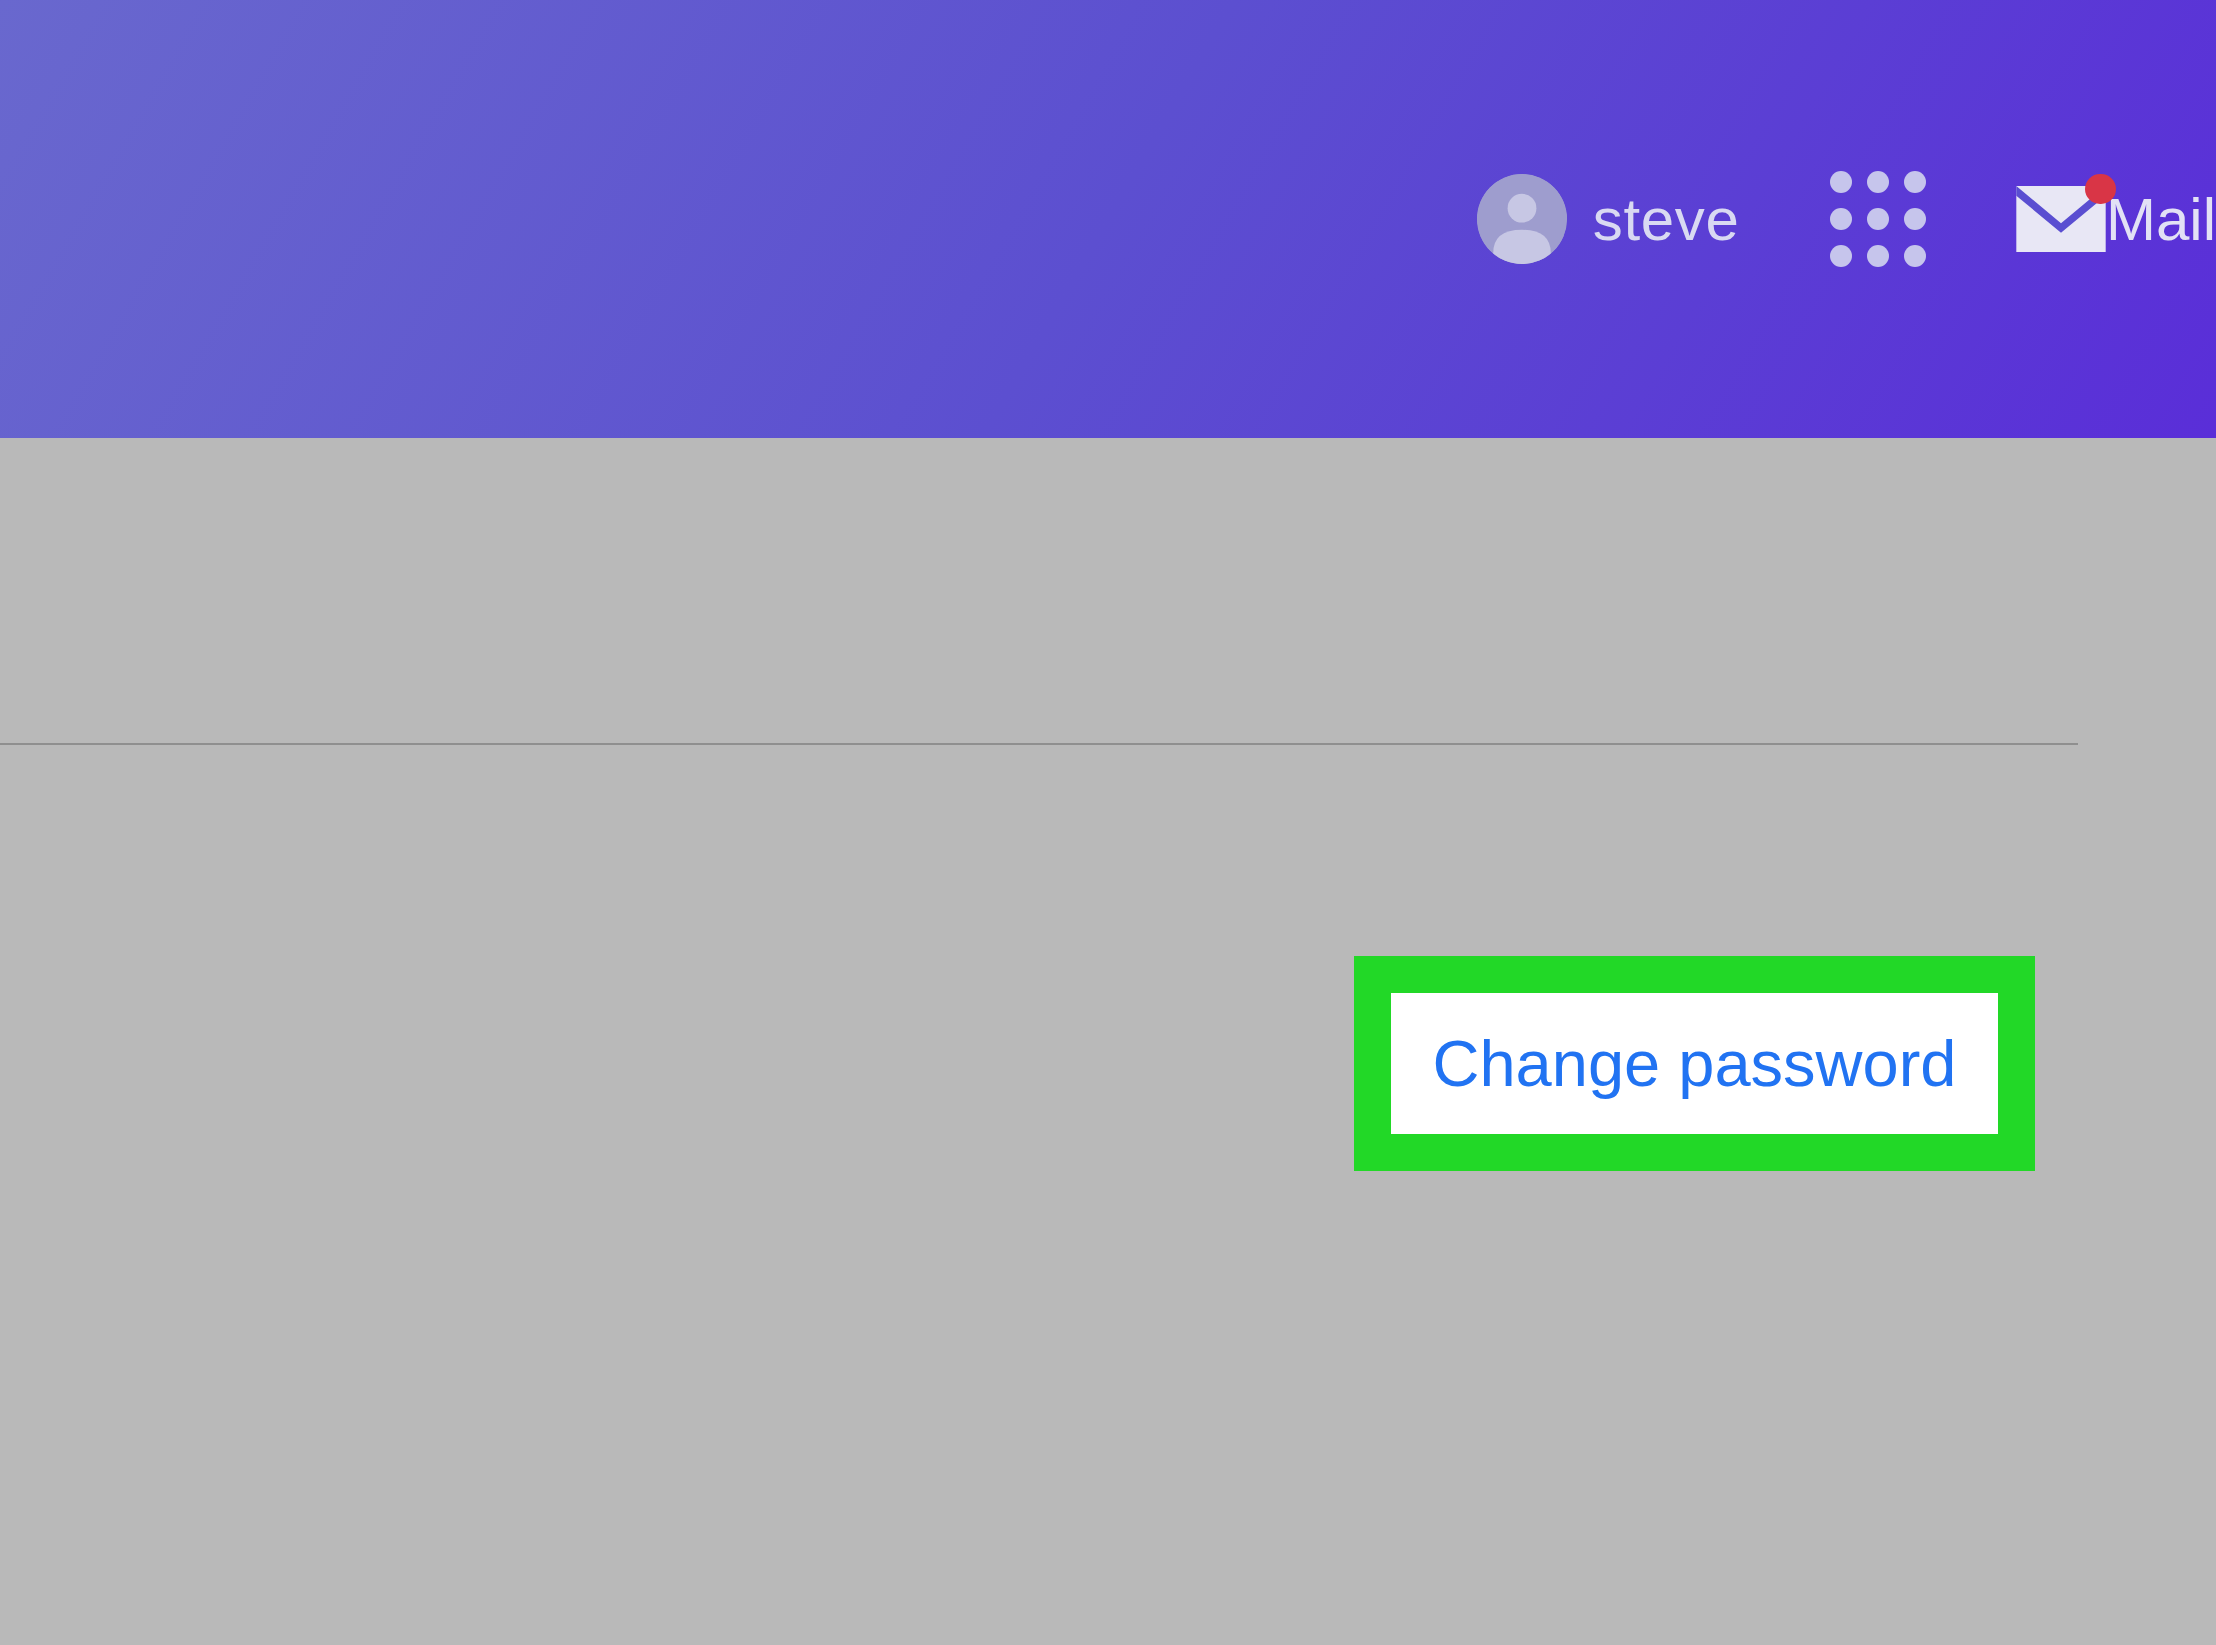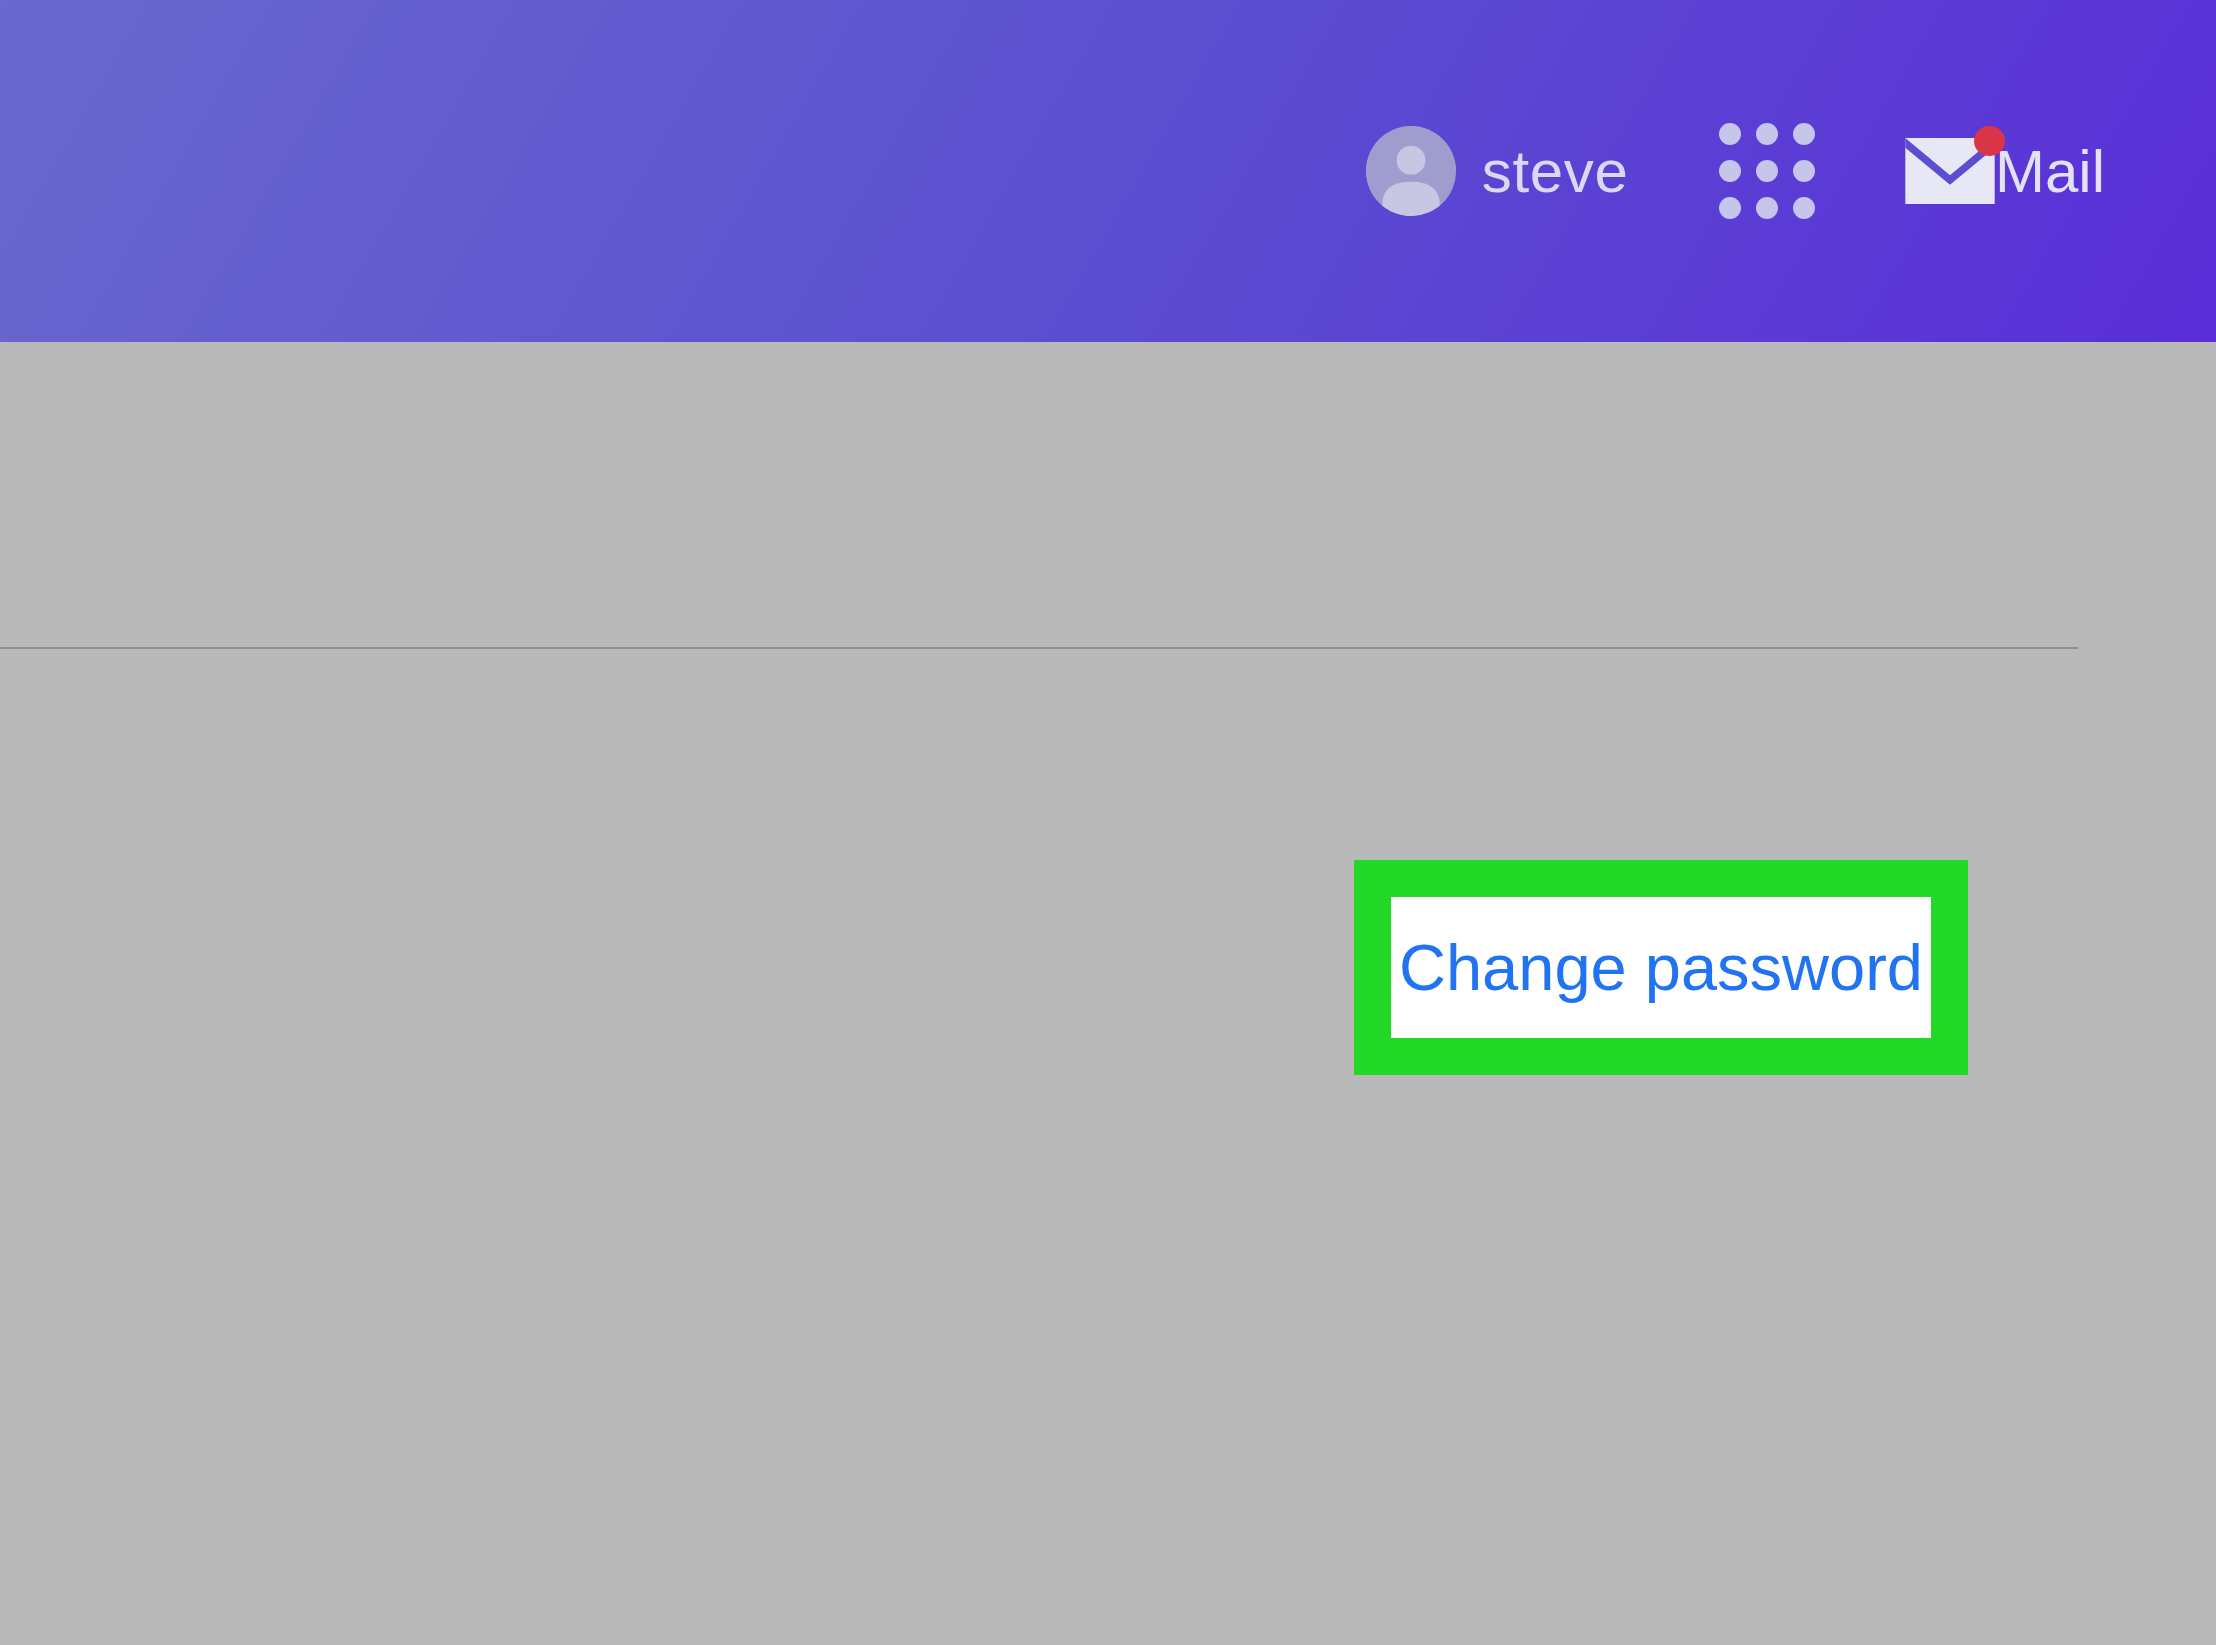--- a/index.html
+++ b/index.html
@@ -9,26 +9,25 @@
     }
     body {
       width: 2216px;
       height: 1646px;
       font-family: Arial, Helvetica, sans-serif;
       background: #b9b9b9;
       overflow: hidden;
     }
     .header {
       width: 100%;
-      height: 342px;
+      height: 438px;
       background: linear-gradient(120deg, #6968ce 0%, #5c4fd0 50%, #5a2ed8 100%);
       display: flex;
       align-items: center;
       justify-content: flex-end;
-      padding-right: 111px;
       gap: 90px;
     }
     .user-block {
       display: flex;
       align-items: center;
       gap: 26px;
     }
     .avatar {
       width: 90px;
       height: 90px;
@@ -96,21 +95,21 @@
       top: 305px;
       left: 0;
       width: 2078px;
       height: 2.1px;
       background: #8f8f8f;
     }
     .highlight-box {
       position: absolute;
       top: 518px;
       left: 1354px;
-      width: 614px;
+      width: 681px;
       height: 215px;
       background: #22d827;
       display: flex;
       align-items: center;
       justify-content: center;
       padding: 37px;
     }
     .highlight-inner {
       width: 100%;
       height: 100%;

